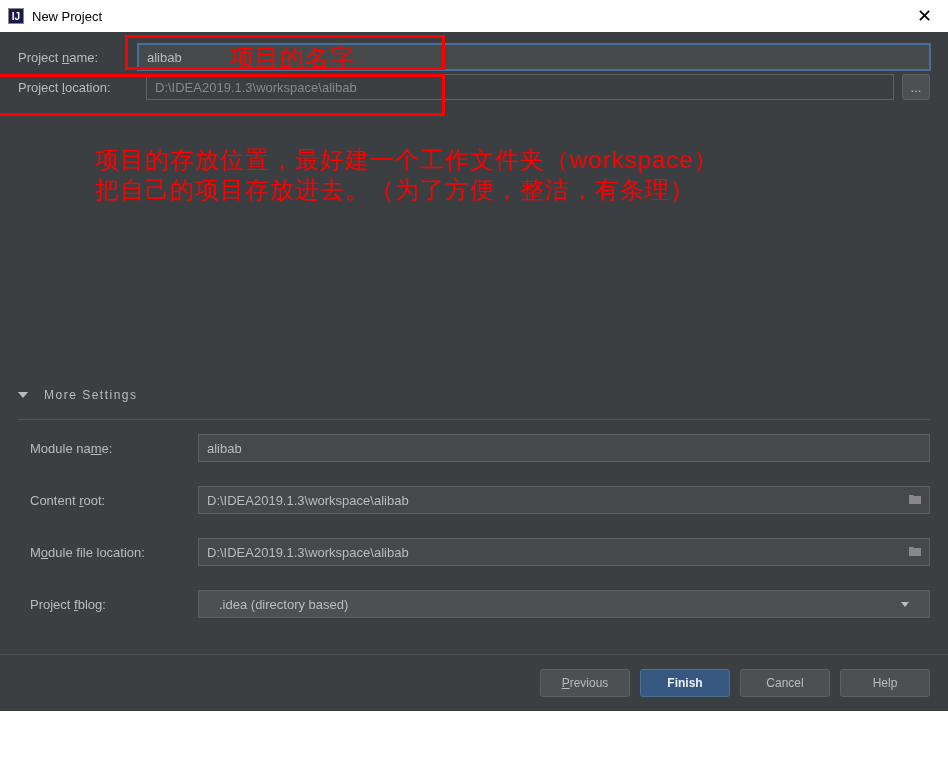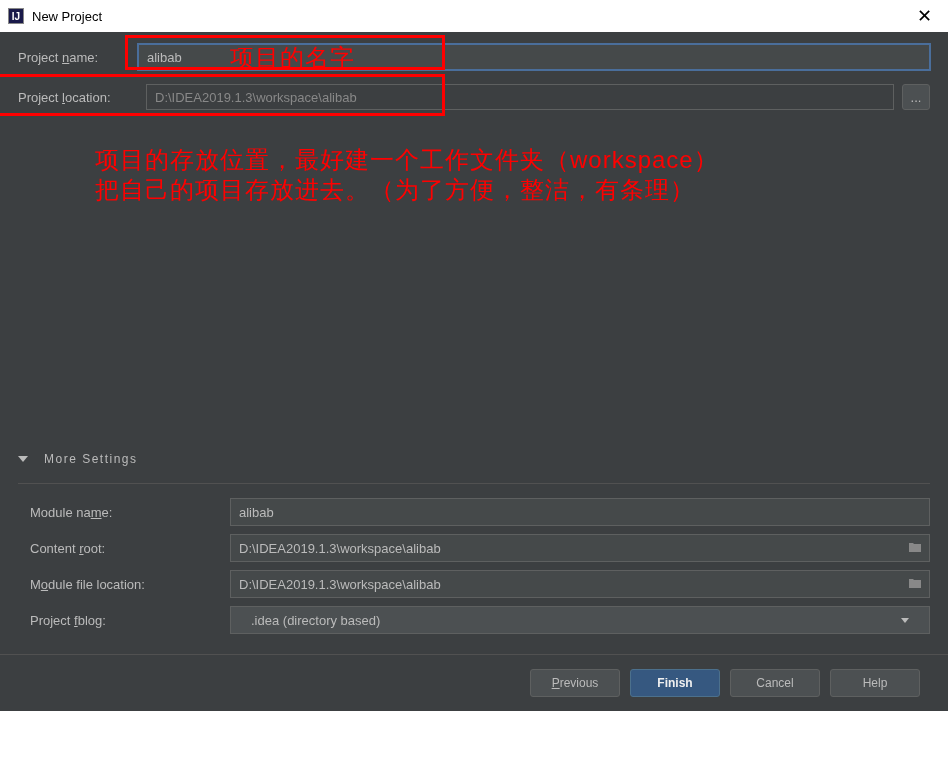--- a/index.html
+++ b/index.html
@@ -62,21 +62,20 @@
   background: #3c3f41;
   color: #bbbbbb;
   position: relative;
   padding: 10px 18px 0 18px;
   display: flex;
   flex-direction: column;
 }
 .form-row {
   display: flex;
   align-items: center;
-  margin-bottom: 10px;
   min-height: 30px;
 }
 .form-label {
   width: 120px;
   font-size: 13px;
   color: #bbbbbb;
 }
 .underline {
   text-decoration: underline;
 }
@@ -144,23 +143,22 @@
 .arrow-down {
   width: 0;
   height: 0;
   border-left: 5px solid transparent;
   border-right: 5px solid transparent;
   border-top: 6px solid #bbbbbb;
 }
 .settings-row {
   display: flex;
   align-items: center;
-  margin: 0 0 8px 12px;
+  margin: 0 0 24px 12px;
   min-height: 28px;
-  gap: 32px;
 }
 .settings-label {
   width: 168px;
   font-size: 13px;
   color: #bbbbbb;
 }
 .settings-input-wrap {
   flex: 1;
   position: relative;
   display: flex;
@@ -198,21 +196,21 @@
 }
 .select-arrow {
   width: 0;
   height: 0;
   border-left: 4px solid transparent;
   border-right: 4px solid transparent;
   border-top: 5px solid #bbbbbb;
 }
 .footer {
   border-top: 1px solid #515151;
-  padding: 14px 28px;
+  padding: 14px 18px;
   display: flex;
   justify-content: flex-end;
   gap: 10px;
   background: #3c3f41;
 }
 .btn {
   min-width: 90px;
   height: 28px;
   border: 1px solid #5e6060;
   background: #4c5052;

